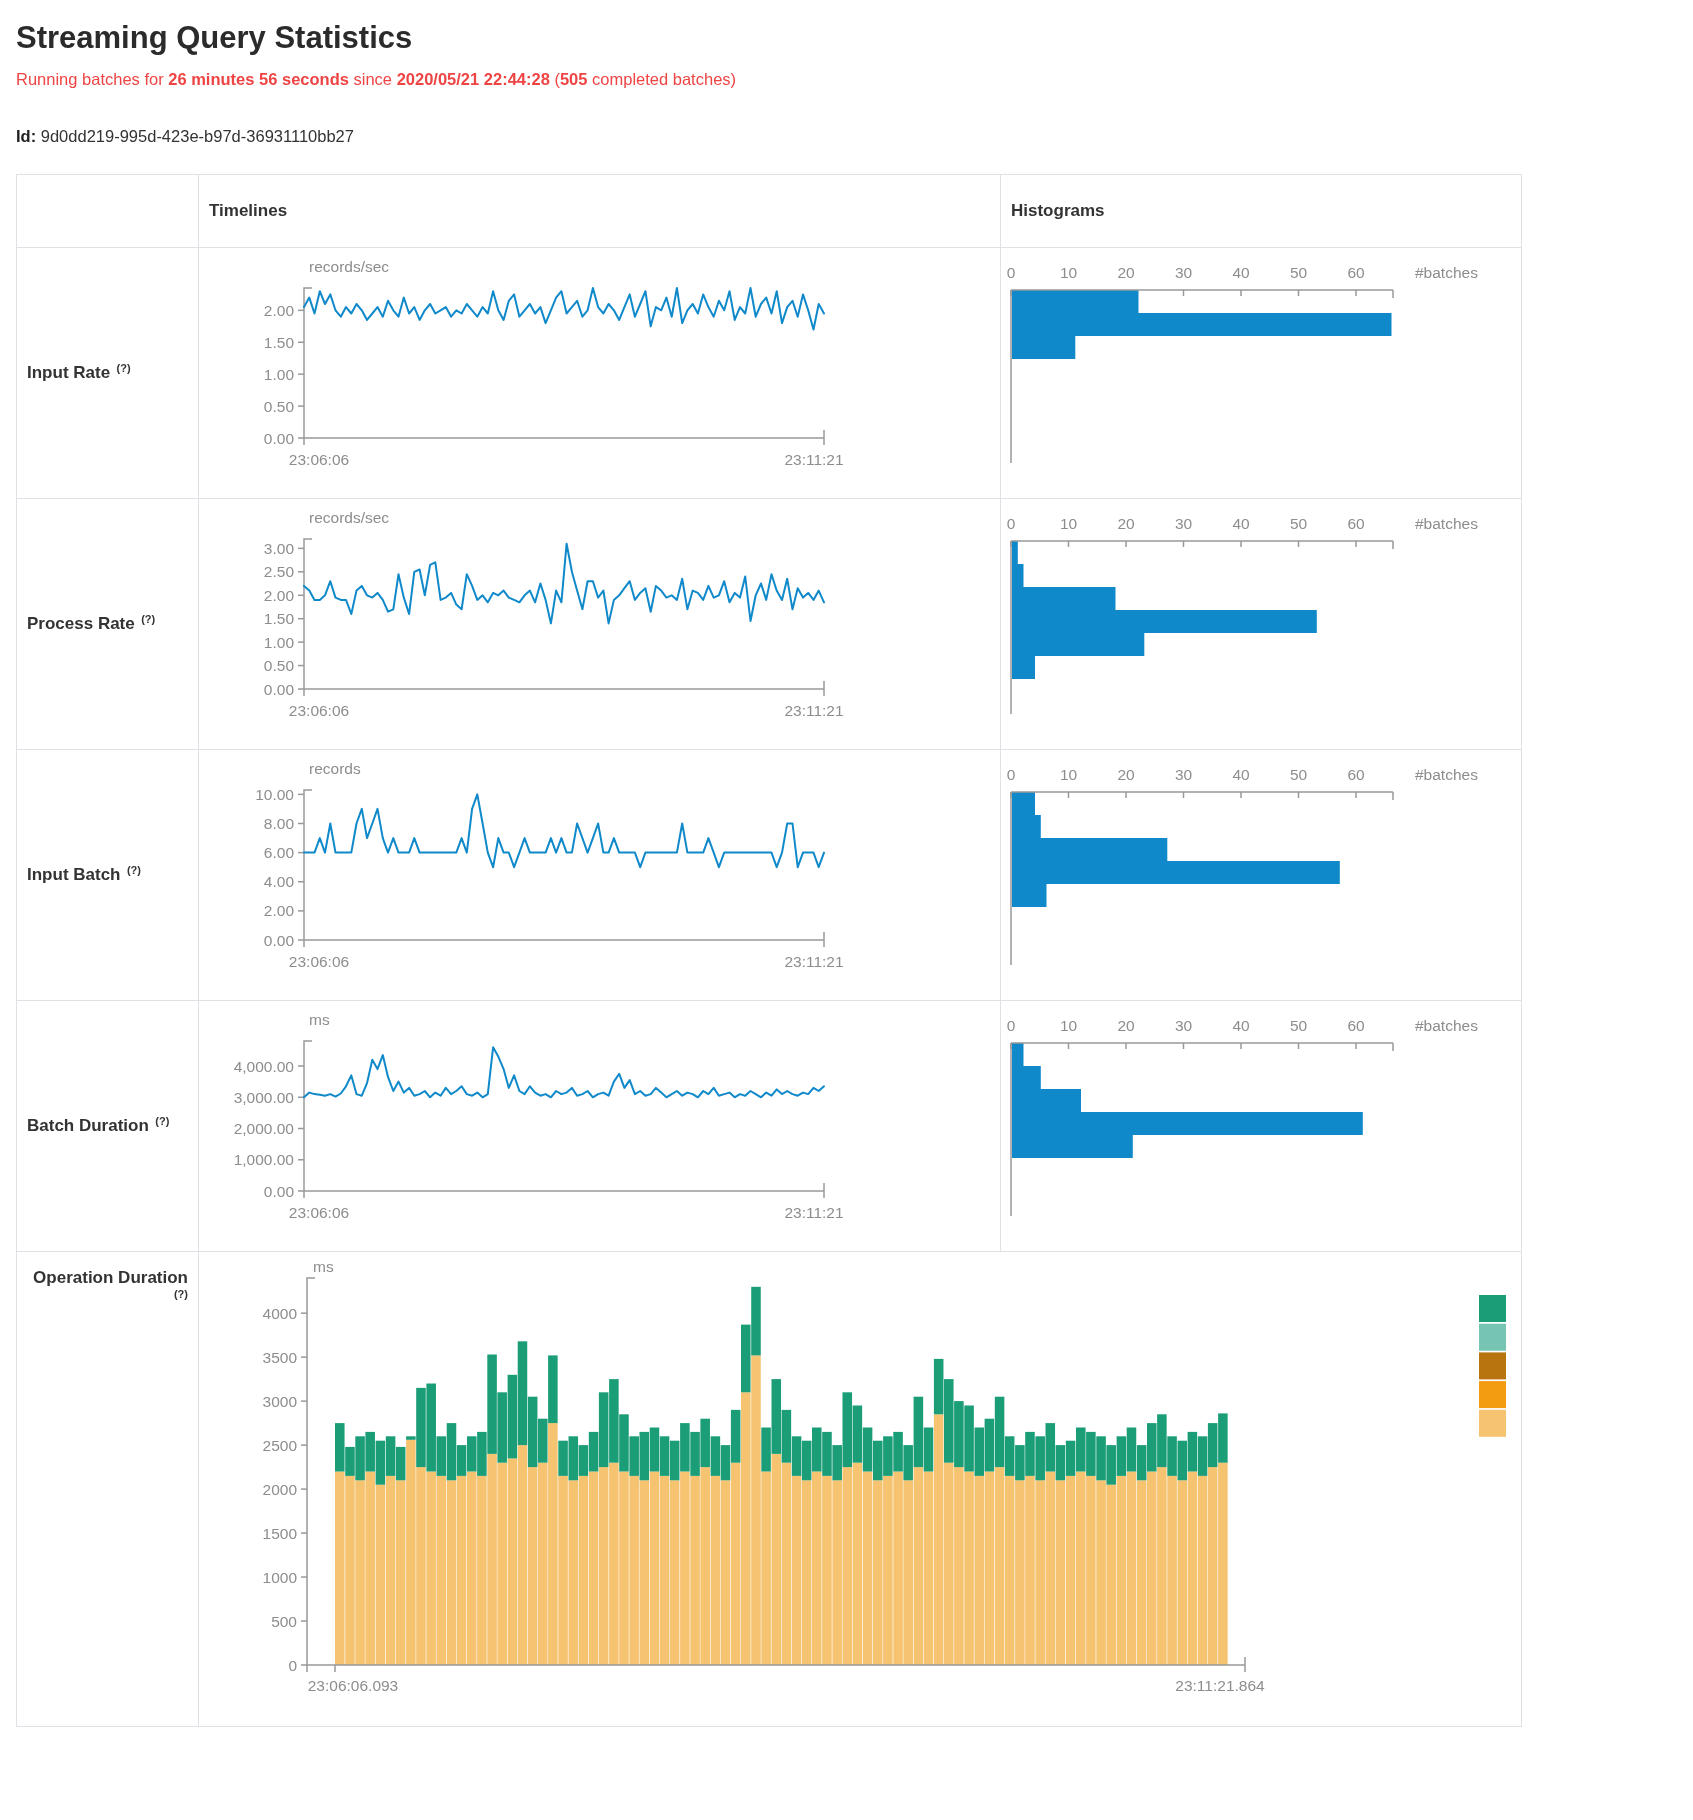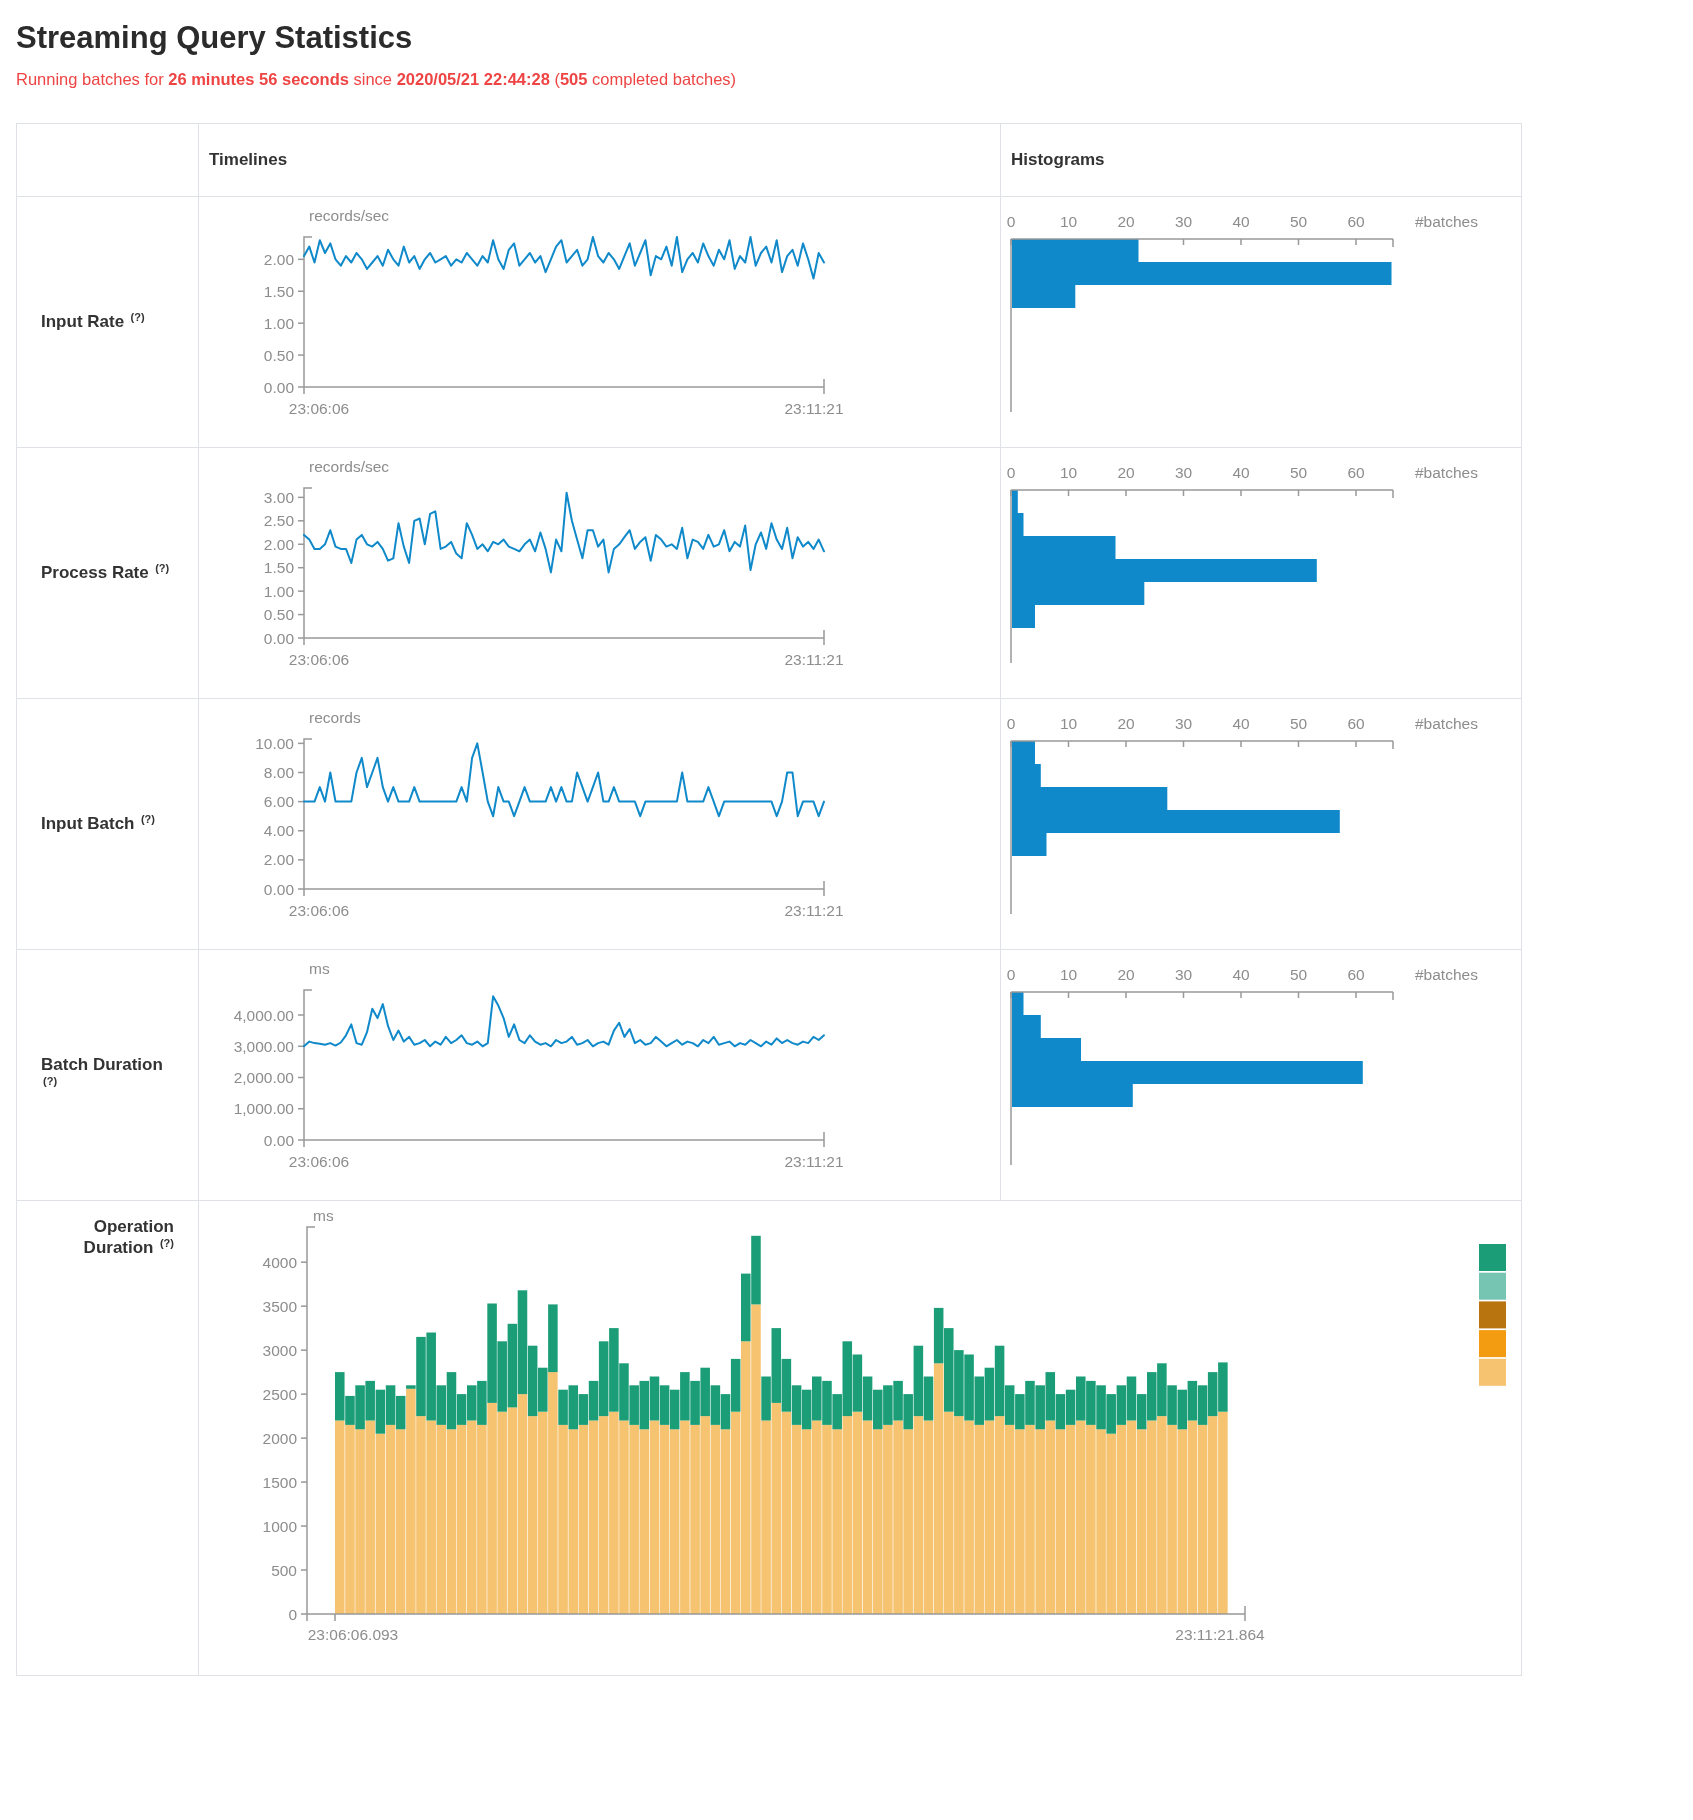--- a/index.html
+++ b/index.html
@@ -4,37 +4,38 @@
 <style>
   html,body{margin:0;padding:0;background:#fff;color:#333;font-family:"Liberation Sans",sans-serif;}
   .page{width:1538px;box-sizing:border-box;padding:14px 16px;}
   h1.title{font-size:31px;font-weight:700;color:#2b2b2b;margin:6px 0 14px 0;}
   .subtitle{font-size:16.5px;color:#ef4444;margin:0 0 34px 0;}
   .meta{font-size:16.5px;line-height:27px;margin:0;}
   .meta b{color:#222;}
   table.stats{border-collapse:collapse;margin-top:24px;table-layout:fixed;}
   table.stats th, table.stats td{border:1px solid #dee2e6;}
   th.colhead{text-align:left;font-size:17px;font-weight:700;color:#333;padding:26px 10px;background:#fff;}
-  td.metric-cell{vertical-align:middle;padding:10px 24px;}
+  td.metric-cell{vertical-align:middle;padding:10px 10px;}
   td.metric-top{vertical-align:top;padding-top:16px;text-align:right;}
   .metric-label{font-size:17px;font-weight:700;color:#333;}
   sup.help{font-size:11px;color:#333;font-weight:700;margin-left:2px;}
   td.chart-cell{vertical-align:top;padding:0;height:250px;overflow:hidden;}
   td.bigchart-cell{vertical-align:top;padding:0;height:474px;overflow:hidden;}
   .chart{line-height:0;}
 </style>
 </head>
 <body>
 
 <div class="page">
 
   <h1 class="title">Streaming Query Statistics</h1>
 
   <p class="subtitle"><span>Running batches for </span><b>26 minutes 56 seconds</b><span> since </span><b>2020/05/21 22:44:28</b><span> (</span><b>505</b><span> completed batches)</span></p>
 
+  <p class="meta"><b>Id:</b> <span>9d0dd219-995d-423e-b97d-36931110bb27</span></p>
 
   <table class="stats">
     <colgroup>
         <col style="width:238px">
         <col style="width:802px">
         <col style="width:521px">
       </colgroup>
     <tbody>
         <tr>
       <th class="colhead"></th>

